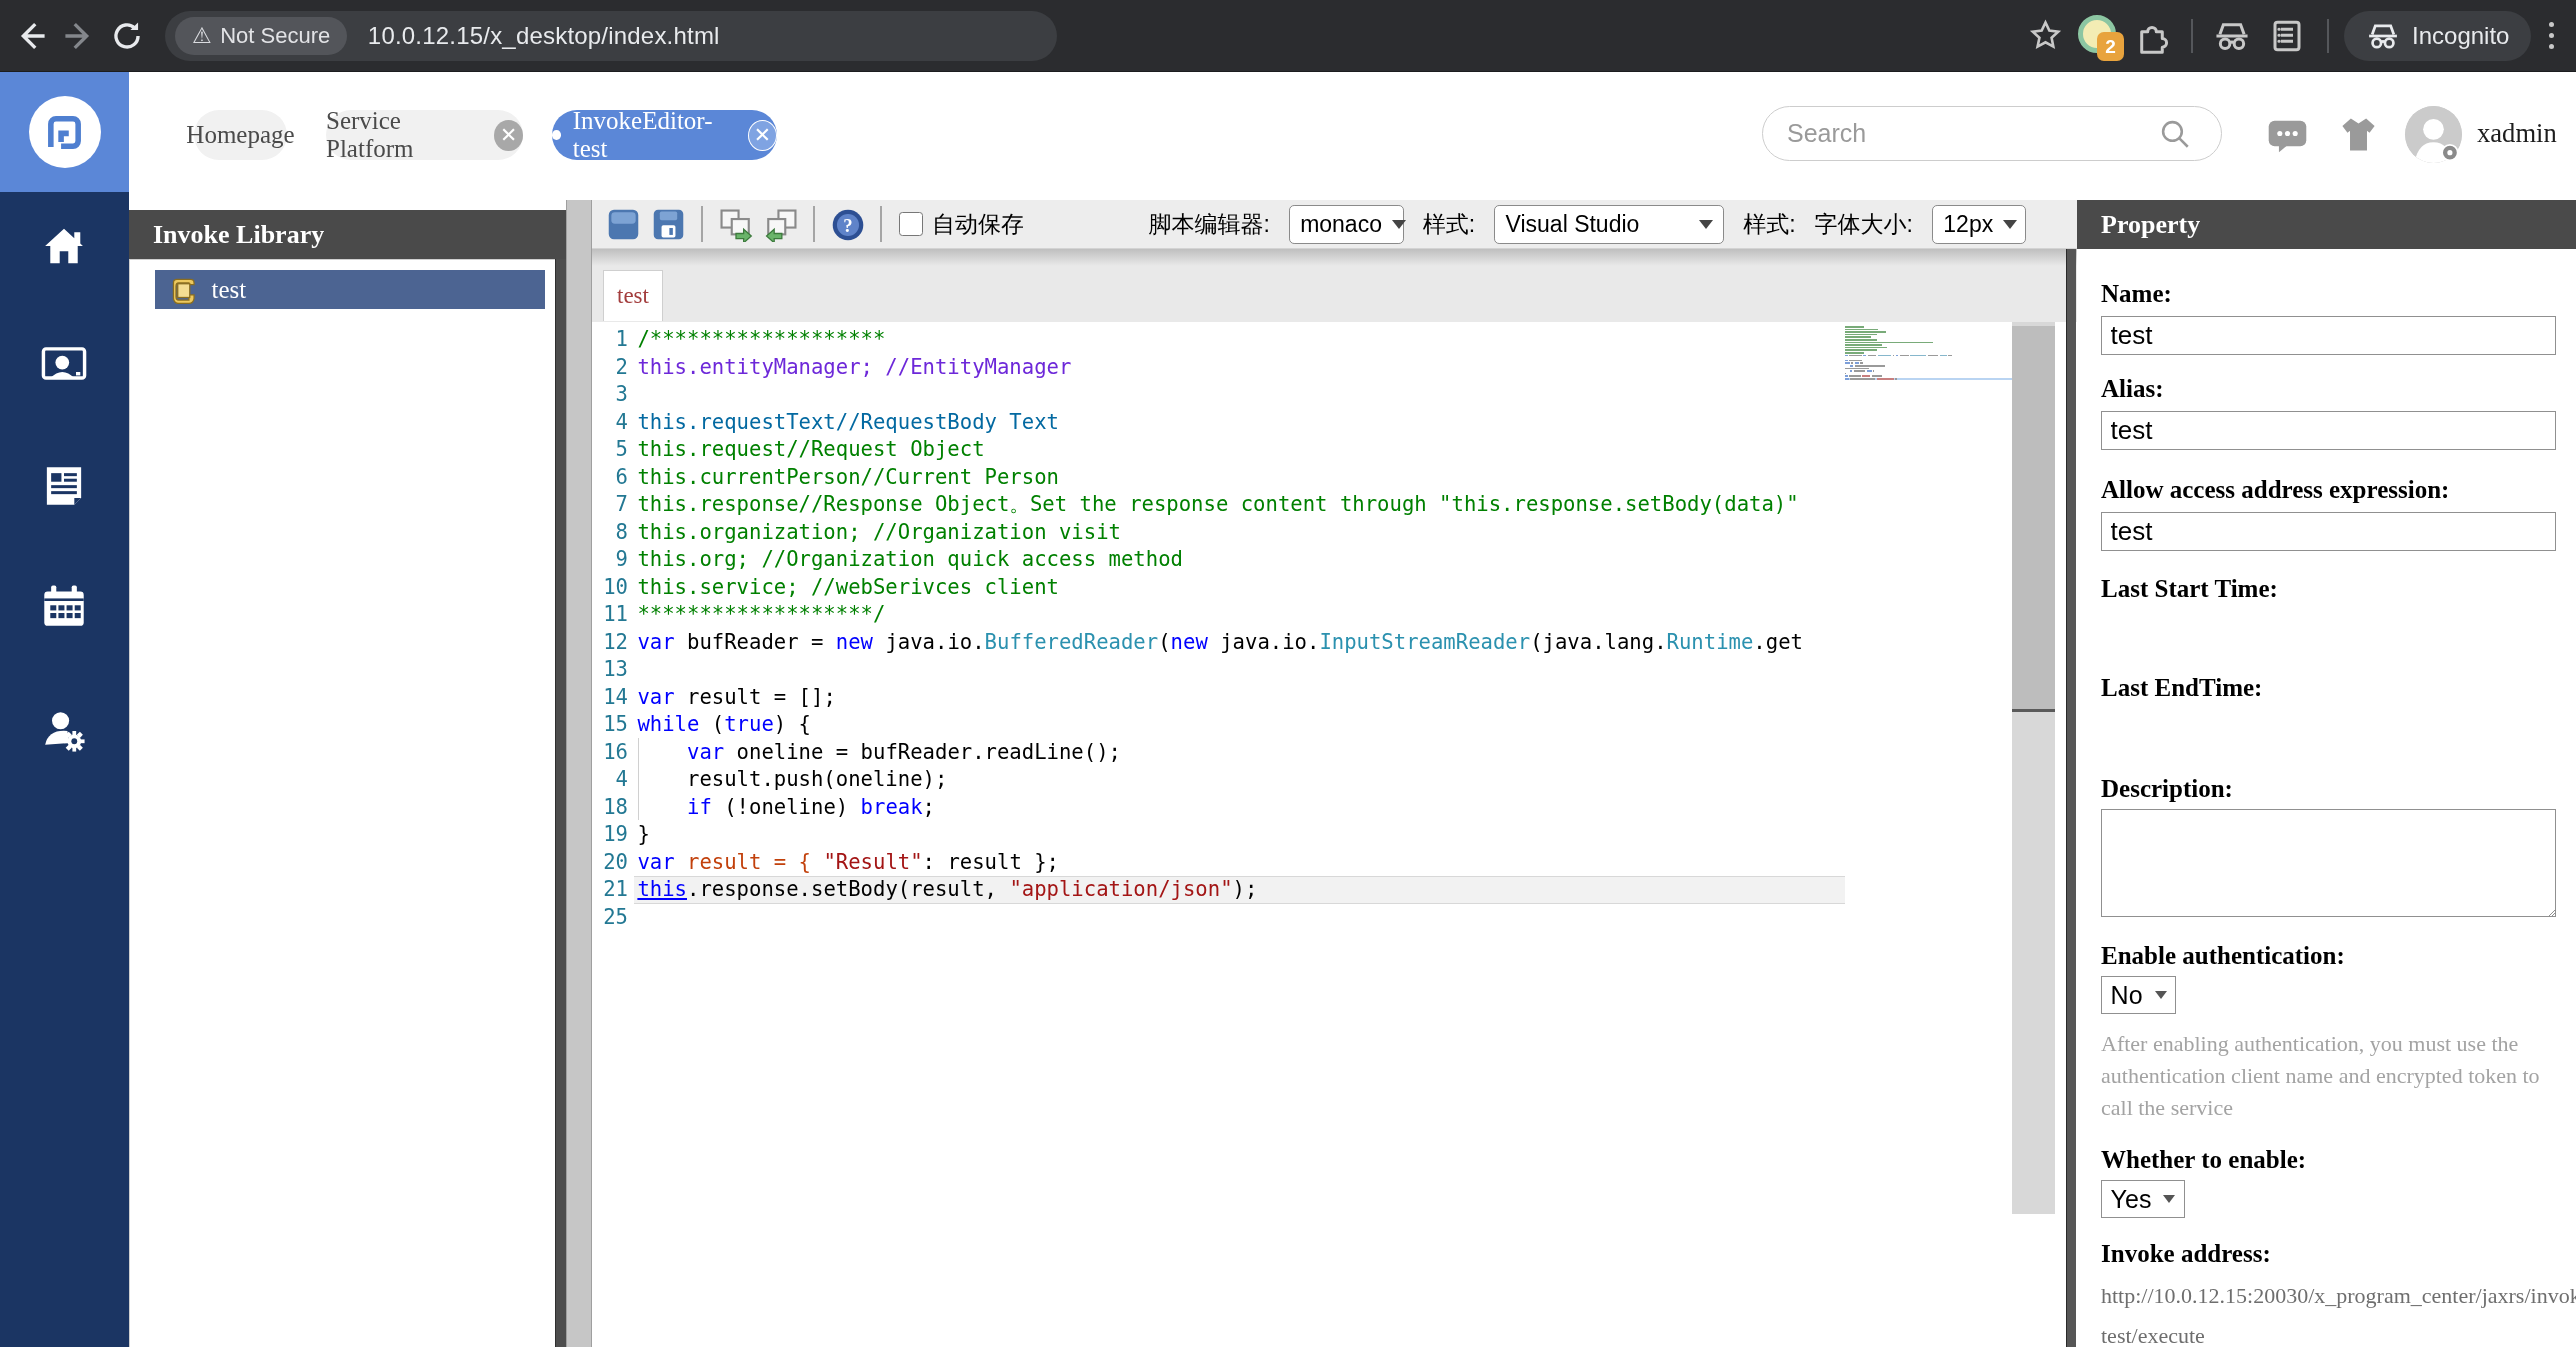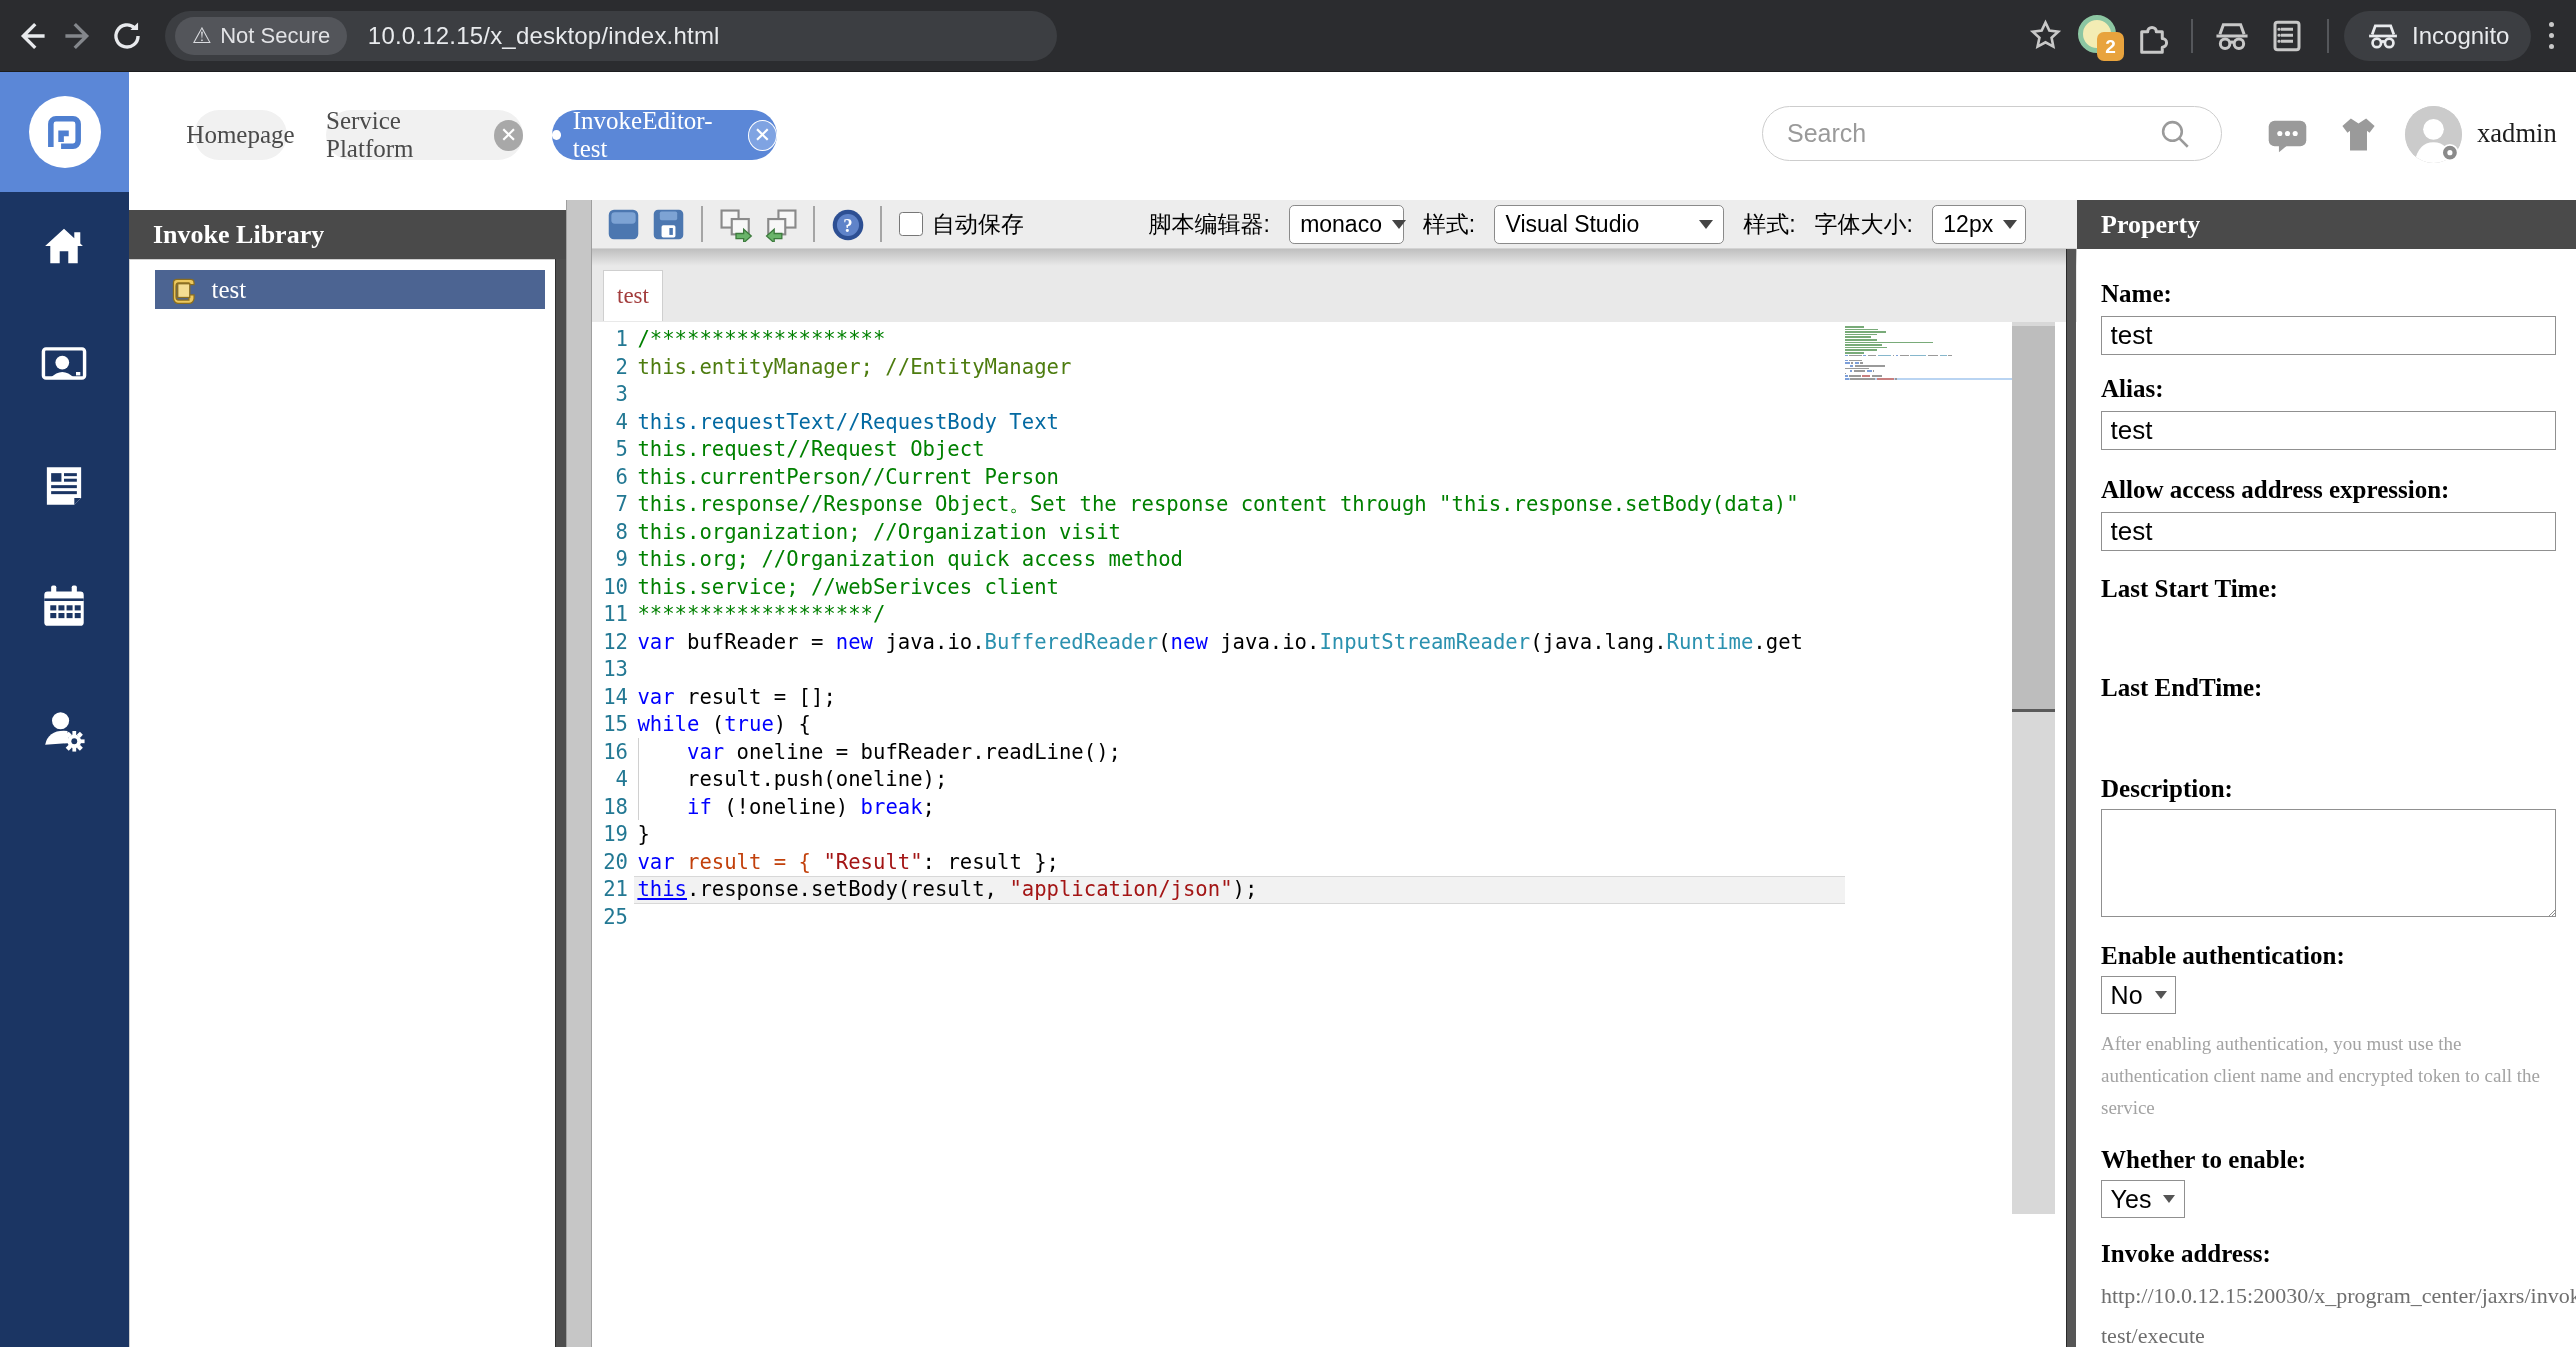--- a/index.html
+++ b/index.html
@@ -82,21 +82,21 @@
   
   #prop-scroll{position:absolute;left:2066px;top:249px;width:10.3px;bottom:0;background:#565656;border-left:1.7px solid #2a2a2a;box-sizing:border-box;}
   #property-panel{position:absolute;left:2077px;top:200px;right:0;bottom:0;background:#fff;overflow:hidden;}
   #pbody{padding:31px 20.6px 0 24px;}
   .plabel{font-family:"Liberation Serif",serif;font-weight:bold;font-size:25px;color:#000;height:29px;}
   .pinput{width:455px;height:39px;border:1.7px solid #909090;box-sizing:border-box;font-size:26px;font-family:"Liberation Sans",sans-serif;padding:0 0 0 8.6px;margin-top:6.9px;display:block;outline:none;}
   #desc-area{width:455px;height:108px;border:1.7px solid #909090;box-sizing:border-box;margin-top:5.1px;resize:none;background:
      linear-gradient(135deg,transparent 0 86%,#909090 86% 88%,transparent 88% 92%,#909090 92% 94%,transparent 94%) no-repeat right bottom/22px 22px;}
   .psel{height:38px;border:1.7px solid #909090;box-sizing:border-box;display:inline-flex;align-items:center;gap:12px;padding:0 8.6px;font-size:25px;margin-top:5.1px;}
   .psel .chev{border-left-width:6.9px;border-right-width:6.9px;border-top-width:8.6px;border-top-color:#555;}
-  #auth-hint{width:463px;font-family:"Liberation Serif",serif;font-size:19px;color:#a3a3a3;line-height:32px;margin-top:13.7px;}
+  #auth-hint{width:463px;font-family:"Liberation Serif",serif;font-size:22px;color:#a3a3a3;line-height:32px;margin-top:13.7px;}
   .urlline{font-family:"Liberation Serif",serif;font-size:22px;color:#6e6e6e;margin-top:13.7px;height:26px;}
 </style>
 </head>
 <body>
 
 <div id="stage">
 
   <div id="browser-bar">
     <div class="bnav" style="margin-left:6.9px;">
       <svg width="34" height="34" viewBox="0 0 40 40">
@@ -386,21 +386,21 @@
             <span class="chev"></span>
         </div>
       </div>
     </div>
     <div id="tshadow"></div>
     <div id="tabstrip">
       <div id="etab">test</div>
     </div>
     <div id="code-lines">
         <div class="cl"><span class="ln">1</span><span class="ct"><span style="color: rgb(0, 128, 0);">/*******************</span></span></div>
-        <div class="cl"><span class="ln">2</span><span class="ct"><span style="color: #4d7c0f;">this.entityManager; //EntityManager</span></span></div>
+        <div class="cl"><span class="ln">2</span><span class="ct"><span style="color: #6d28d9;">this.entityManager; //EntityManager</span></span></div>
         <div class="cl"><span class="ln">3</span></div>
         <div class="cl"><span class="ln">4</span><span class="ct"><span style="color: #0369a1;">this.requestText//RequestBody Text</span></span></div>
         <div class="cl"><span class="ln">5</span><span class="ct"><span style="color: rgb(0, 128, 0);">this.request//Request Object</span></span></div>
         <div class="cl"><span class="ln">6</span><span class="ct"><span style="color: rgb(0, 128, 0);">this.currentPerson//Current Person</span></span></div>
         <div class="cl"><span class="ln">7</span><span class="ct"><span style="color: rgb(0, 128, 0);">this.response//Response Object。Set the response content through "this.response.setBody(data)"</span></span></div>
         <div class="cl"><span class="ln">8</span><span class="ct"><span style="color: rgb(0, 128, 0);">this.organization; //Organization visit</span></span></div>
         <div class="cl"><span class="ln">9</span><span class="ct"><span style="color: rgb(0, 128, 0);">this.org; //Organization quick access method</span></span></div>
         <div class="cl"><span class="ln">10</span><span class="ct"><span style="color: rgb(0, 128, 0);">this.service; //webSerivces client</span></span></div>
         <div class="cl"><span class="ln">11</span><span class="ct"><span style="color: rgb(0, 128, 0);">*******************/</span></span></div>
         <div class="cl"><span class="ln">12</span><span class="ct"><span style="color: rgb(0, 0, 255);">var</span><span style="color: rgb(0, 0, 0);"> bufReader = </span><span style="color: rgb(0, 0, 255);">new</span><span style="color: rgb(0, 0, 0);"> java.io.</span><span style="color: rgb(43, 145, 175);">BufferedReader</span><span style="color: rgb(0, 0, 0);">(</span><span style="color: rgb(0, 0, 255);">new</span><span style="color: rgb(0, 0, 0);"> java.io.</span><span style="color: rgb(43, 145, 175);">InputStreamReader</span><span style="color: rgb(0, 0, 0);">(java.lang.</span><span style="color: rgb(43, 145, 175);">Runtime</span><span style="color: rgb(0, 0, 0);">.get</span></span></div>

